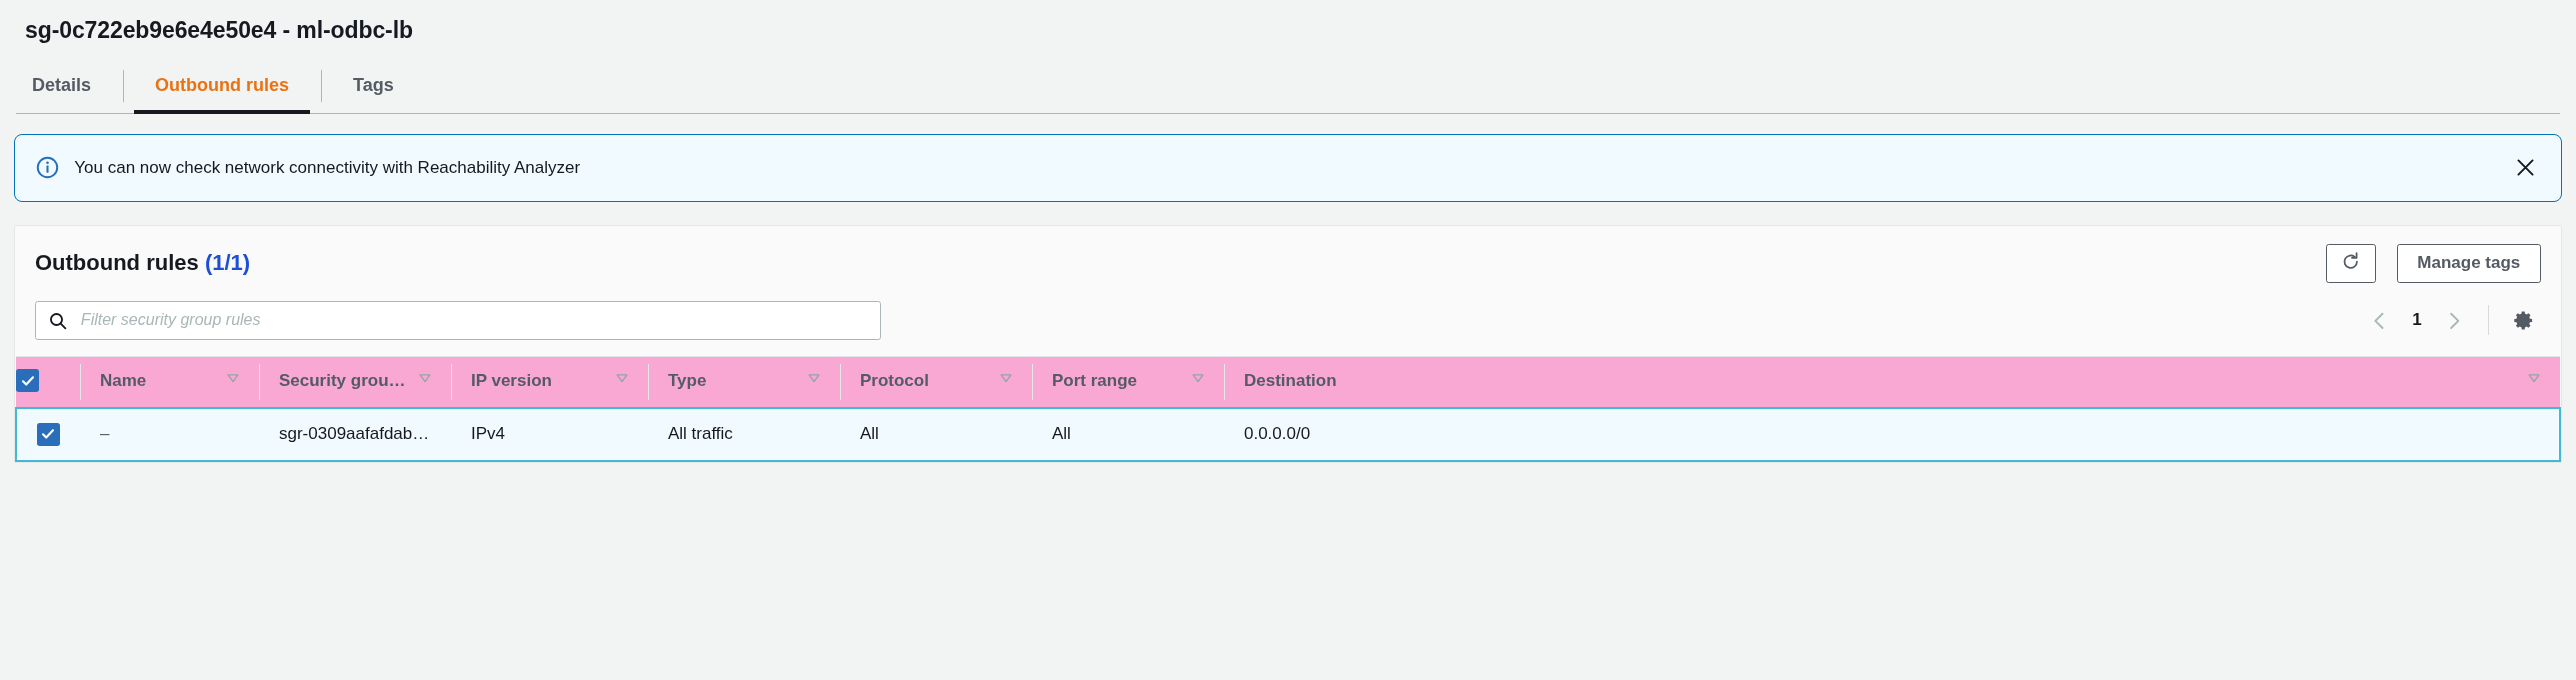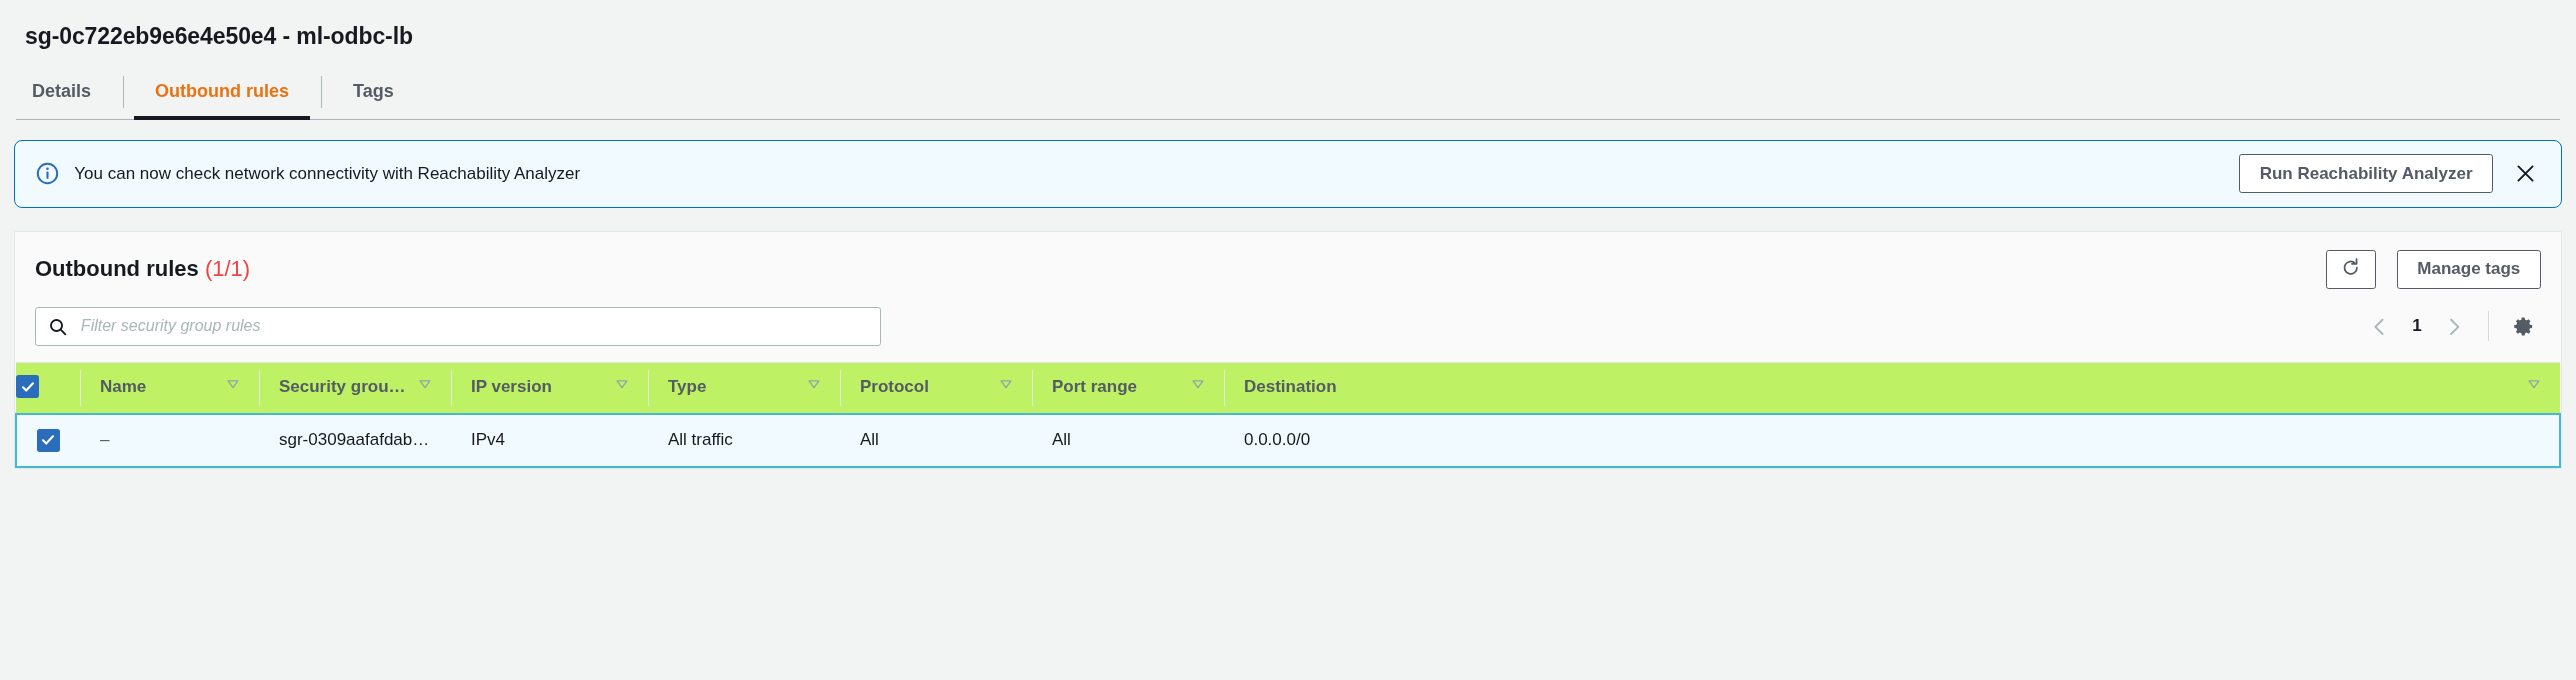--- a/index.html
+++ b/index.html
@@ -10,21 +10,21 @@
     width: 2576px;
     height: 681px;
     background: #f2f3f3;
     font-family: "Liberation Sans", sans-serif;
     color: #16191f;
     overflow: hidden;
   }
 
   
   .page-header {
-    padding: 23px 0 0 25px;
+    padding: 17px 0 0 25px;
   }
   .page-title {
     font-size: 23px;
     font-weight: bold;
     color: #16191f;
     letter-spacing: -0.1px;
     line-height: 1.2;
   }
 
   
@@ -144,22 +144,22 @@
     display: flex;
     align-items: center;
     justify-content: space-between;
   }
   .table-heading {
     font-size: 22px;
     font-weight: bold;
     color: #16191f;
   }
   .table-heading .counter {
-    color: #ef4444;
-    font-weight: normal;
+    color: #1d4ed8;
+    font-weight: bold;
   }
   .head-actions {
     display: flex;
     align-items: center;
     gap: 21px;
   }
   .icon-btn {
     width: 50px;
     height: 39px;
     border: 0.9px solid #545b64;
@@ -251,21 +251,21 @@
     border-collapse: collapse;
     table-layout: fixed;
   }
   table.rules th {
     text-align: left;
     font-size: 17px;
     font-weight: bold;
     color: #545b64;
     padding: 12.5px 0 14.3px 0;
     border-top: 0.9px solid #e4e6e7;
-    background: #bef264;
+    background: #f9a8d4;
     position: relative;
     vertical-align: middle;
   }
   .th-inner {
     display: flex;
     align-items: center;
     justify-content: space-between;
     padding: 0 18px 0 19.7px;
   }
   th.sep .th-inner::before {
@@ -354,21 +354,20 @@
 
 <div class="flash">
   <div class="flash-icon">
     <svg width="23" height="23" viewBox="0 0 26 26" aria-hidden="true">
       <circle cx="13" cy="13" r="11" fill="none" stroke="#2a6ebb" stroke-width="2.2"></circle>
       <circle cx="13" cy="7.6" r="1.5" fill="#2a6ebb"></circle>
       <rect x="11.8" y="10.6" width="2.4" height="8.2" rx="0.6" fill="#2a6ebb"></rect>
     </svg>
   </div>
   <div class="flash-text">You can now check network connectivity with Reachability Analyzer</div>
-  <button class="btn">Run Reachability Analyzer</button>
   <div class="flash-close">
     <svg width="23" height="23" viewBox="0 0 26 26" aria-hidden="true">
       <path d="M5 5 L21 21 M21 5 L5 21" stroke="#16191f" stroke-width="2.2" fill="none" stroke-linecap="round"></path>
     </svg>
   </div>
 </div>
 
 <div class="table-container">
 
   <div class="table-head">

